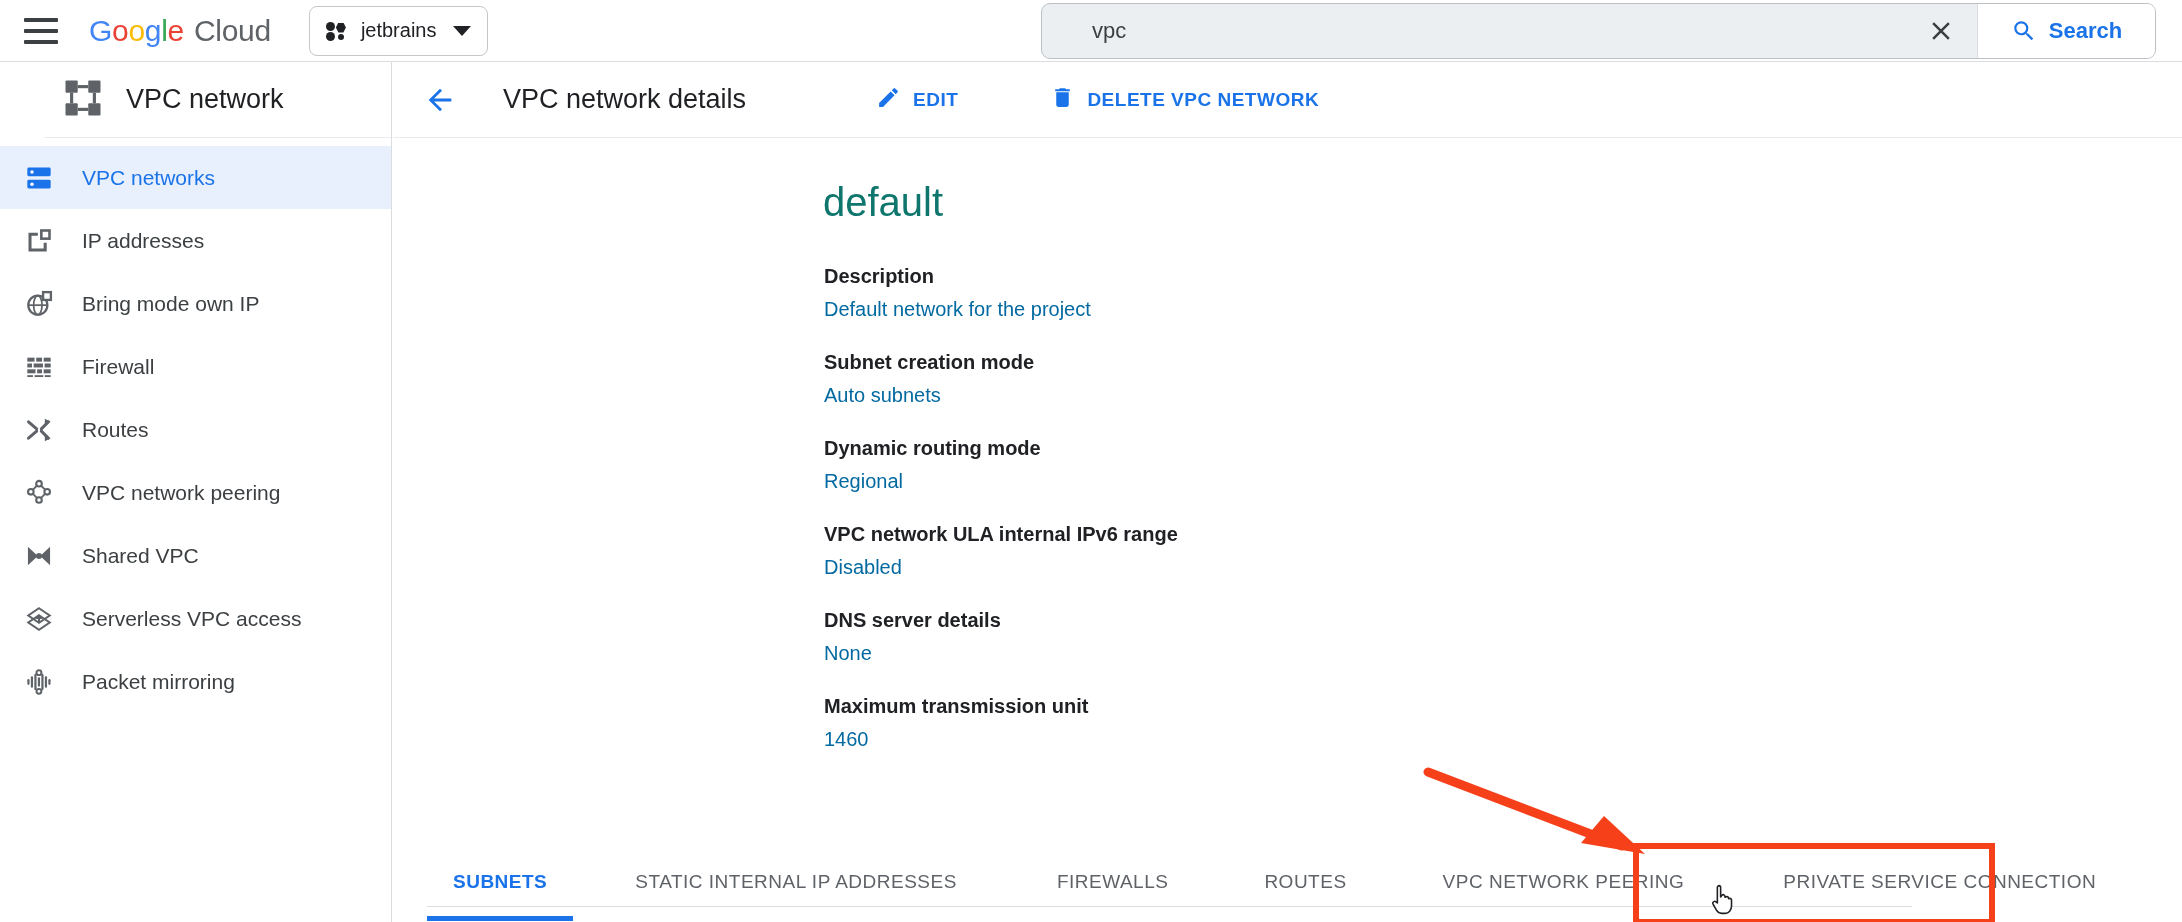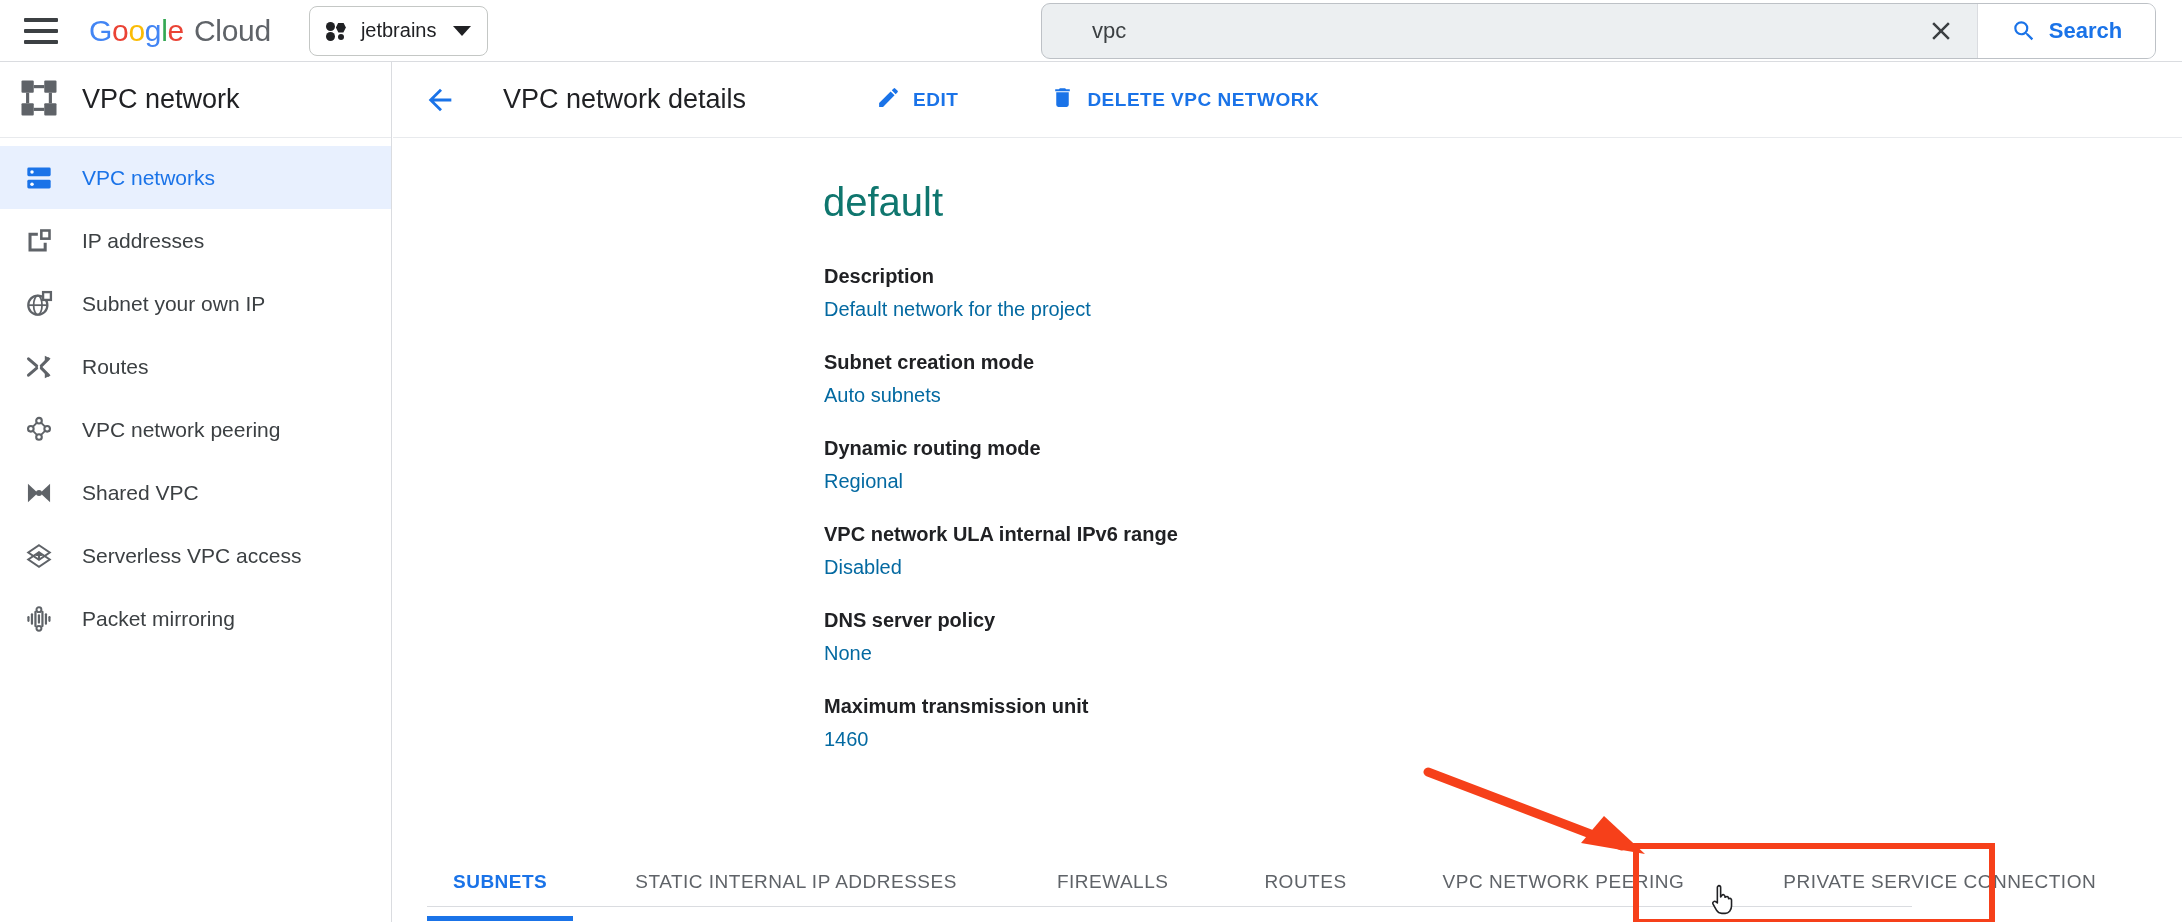--- a/index.html
+++ b/index.html
@@ -129,20 +129,21 @@
     background: #ffffff;
     border-right: 1px solid #dadce0;
   }
   .sidebar-header {
     height: 76px;
     display: flex;
     align-items: center;
     padding-left: 18px;
     gap: 22px;
     border-bottom: 1px solid #e8eaed;
+    margin-left: 44px;
   }
   .sidebar-header .title {
     font-size: 27px;
     color: #202124;
   }
   .nav { padding-top: 8px; text-align: right; }
   .nav-item {
     height: 63px;
     display: flex;
     align-items: center;
@@ -390,23 +391,44 @@
 
     <div class="nav-item">
       <span class="nav-icon">
         <svg width="28" height="28" viewBox="0 0 24 24" aria-hidden="true">
           <circle cx="11" cy="13" r="8.2" fill="none" stroke="#5f6368" stroke-width="1.9"></circle>
           <ellipse cx="11" cy="13" rx="3.6" ry="8.2" fill="none" stroke="#5f6368" stroke-width="1.5"></ellipse>
           <line x1="2.9" y1="13" x2="19.1" y2="13" stroke="#5f6368" stroke-width="1.5"></line>
           <rect x="15.5" y="1.8" width="6.7" height="6.7" fill="#ffffff" stroke="#5f6368" stroke-width="2"></rect>
         </svg>
       </span>
-      <span>Subnet your own IP</span>
-    </div>
-
+      <span>Bring mode own IP</span>
+    </div>
+
+    <div class="nav-item">
+      <span class="nav-icon">
+        <svg width="28" height="28" viewBox="0 0 24 24" aria-hidden="true">
+          <g fill="#5f6368">
+            <rect x="2" y="4" width="6.2" height="3.4"></rect>
+              <rect x="9.6" y="4" width="5" height="3.4"></rect>
+              <rect x="16" y="4" width="6" height="3.4"></rect>
+            <rect x="2" y="9" width="4" height="3.4"></rect>
+              <rect x="7.4" y="9" width="8" height="3.4"></rect>
+              <rect x="16.8" y="9" width="5.2" height="3.4"></rect>
+            <rect x="2" y="14" width="7" height="3.4"></rect>
+              <rect x="10.4" y="14" width="4.2" height="3.4"></rect>
+              <rect x="16" y="14" width="6" height="3.4"></rect>
+            <rect x="2" y="19" width="4.8" height="1.6"></rect>
+              <rect x="8.2" y="19" width="7.5" height="1.6"></rect>
+              <rect x="17" y="19" width="5" height="1.6"></rect>
+          </g>
+        </svg>
+      </span>
+      <span>Firewall</span>
+    </div>
 
     <div class="nav-item">
       <span class="nav-icon">
         <svg width="28" height="28" viewBox="0 0 24 24" aria-hidden="true">
           <g stroke="#5f6368" stroke-width="2.6" fill="none" stroke-linecap="round">
             <path d="M3 5 L10 11"></path>
             <path d="M14 13 L20 19"></path>
             <path d="M3 19 L10 13"></path>
             <path d="M14 11 L20 5"></path>
           </g>
@@ -523,21 +545,21 @@
     </div>
     <div class="field">
       <div class="k">Dynamic routing mode</div>
       <div class="v">Regional</div>
     </div>
     <div class="field">
       <div class="k">VPC network ULA internal IPv6 range</div>
       <div class="v">Disabled</div>
     </div>
     <div class="field">
-      <div class="k">DNS server policy</div>
+      <div class="k">DNS server details</div>
       <div class="v">None</div>
     </div>
     <div class="field">
       <div class="k">Maximum transmission unit</div>
       <div class="v">1460</div>
     </div>
   </div>
 
   <div class="tabs">
     <div class="tab active" id="tab-0">

